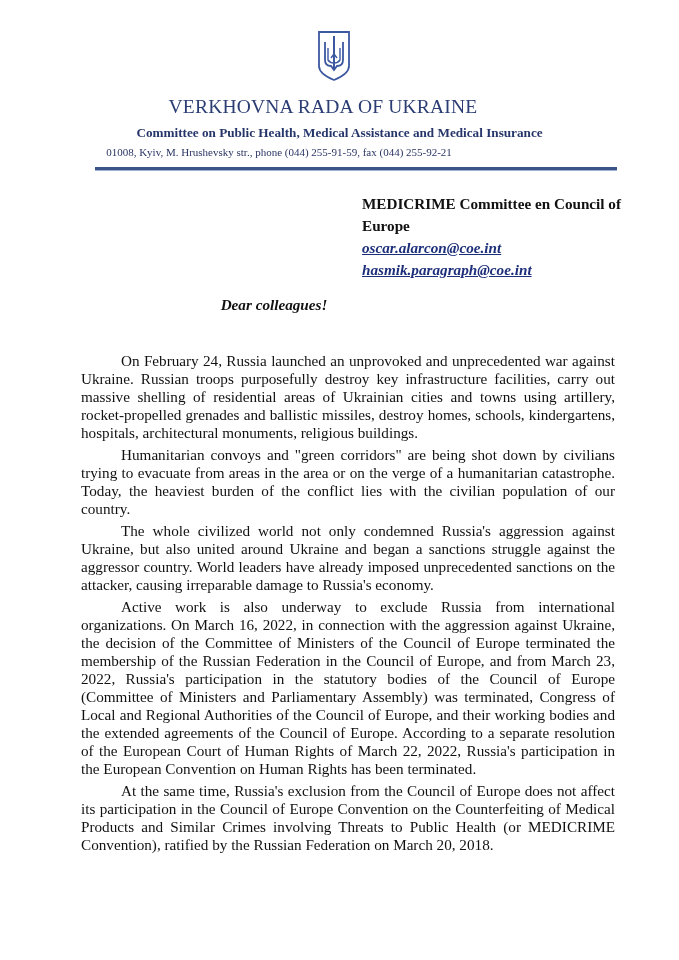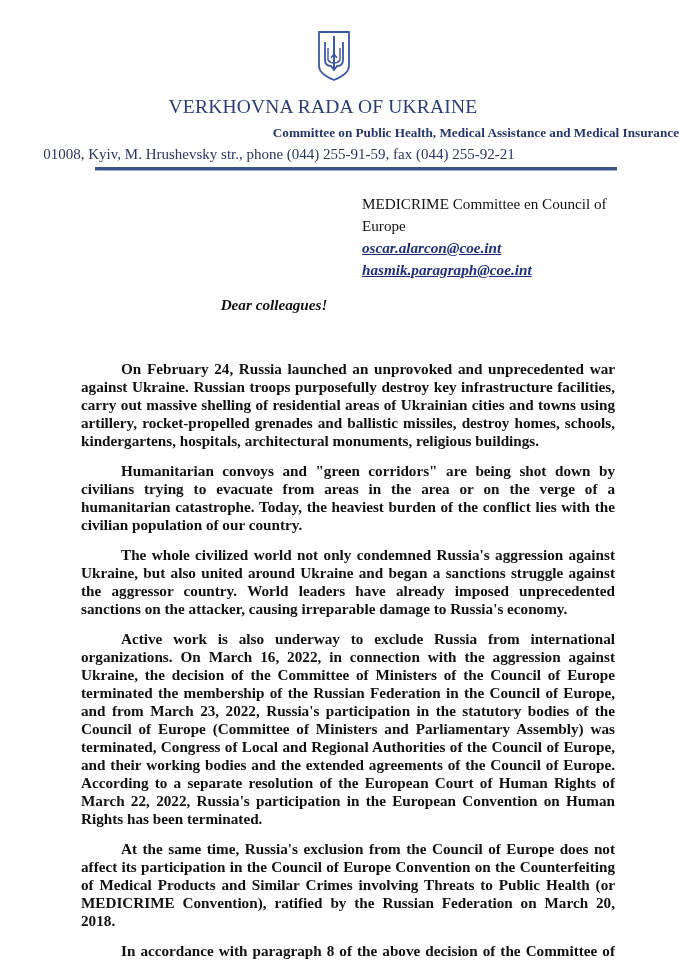--- a/index.html
+++ b/index.html
@@ -30,32 +30,32 @@
       text-align: center;
       font-size: 19.5px;
       letter-spacing: 0.2px;
       color: #2b3d73;
     }
     .committee {
       position: absolute;
       left: 0;
       width: 679px;
       top: 125px;
-      text-align: right;
+      text-align: center;
       font-size: 13.2px;
       font-weight: bold;
       color: #26366a;
     }
     .address {
       position: absolute;
       left: 0;
       width: 558px;
       top: 146px;
       text-align: center;
-      font-size: 15px;
+      font-size: 11px;
       color: #2a3563;
     }
     .header-rule {
       position: absolute;
       left: 95px;
       top: 167px;
       width: 522px;
       height: 3px;
       background: #3a5488;
       box-shadow: 0 1px 0 #9fb3d8;
@@ -68,21 +68,21 @@
       line-height: 22px;
     }
     .meta-right {
       position: absolute;
       left: 362px;
       top: 193px;
       font-size: 15.2px;
       line-height: 22px;
     }
     .recipient {
-      font-weight: normal;
+      font-weight: bold;
       width: 290px;
     }
     .email {
       display: block;
       font-style: italic;
       font-weight: bold;
       color: #1d2f7a;
       text-decoration: underline;
     }
     .salutation {
@@ -98,23 +98,22 @@
     .body-text {
       position: absolute;
       left: 81px;
       top: 348px;
       width: 534px;
       font-size: 15.2px;
       line-height: 18px;
       text-align: justify;
     }
     .body-text p {
-      margin: 12px 0 3px 0;
+      margin: 4px 0 3px 0;
       text-indent: 40px;
-      font-weight: bold;
     }
   </style>
 </head>
 <body>
 
 <div class="emblem">
   <svg width="34" height="52" viewBox="0 0 34 52" xmlns="http://www.w3.org/2000/svg">
     <path d="M2 2 H32 V36 Q32 44 17 50 Q2 44 2 36 Z" fill="none" stroke="#3c58a0" stroke-width="1.8"></path>
     <path d="M17 6 V40" stroke="#3c58a0" stroke-width="2" fill="none"></path>
     <path d="M8 12 V30 Q8 36 14 36 L17 40 L20 36 Q26 36 26 30 V12" stroke="#3c58a0" stroke-width="1.8" fill="none"></path>
@@ -138,14 +137,13 @@
 </div>
 
 <div class="salutation">Dear colleagues!</div>
 
 <div class="body-text">
   <p>On February 24, Russia launched an unprovoked and unprecedented war against Ukraine. Russian troops purposefully destroy key infrastructure facilities, carry out massive shelling of residential areas of Ukrainian cities and towns using artillery, rocket-propelled grenades and ballistic missiles, destroy homes, schools, kindergartens, hospitals, architectural monuments, religious buildings.</p>
   <p>Humanitarian convoys and "green corridors" are being shot down by civilians trying to evacuate from areas in the area or on the verge of a humanitarian catastrophe. Today, the heaviest burden of the conflict lies with the civilian population of our country.</p>
   <p>The whole civilized world not only condemned Russia's aggression against Ukraine, but also united around Ukraine and began a sanctions struggle against the aggressor country. World leaders have already imposed unprecedented sanctions on the attacker, causing irreparable damage to Russia's economy.</p>
   <p>Active work is also underway to exclude Russia from international organizations. On March 16, 2022, in connection with the aggression against Ukraine, the decision of the Committee of Ministers of the Council of Europe terminated the membership of the Russian Federation in the Council of Europe, and from March 23, 2022, Russia's participation in the statutory bodies of the Council of Europe (Committee of Ministers and Parliamentary Assembly) was terminated, Congress of Local and Regional Authorities of the Council of Europe, and their working bodies and the extended agreements of the Council of Europe. According to a separate resolution of the European Court of Human Rights of March 22, 2022, Russia's participation in the European Convention on Human Rights has been terminated.</p>
   <p>At the same time, Russia's exclusion from the Council of Europe does not affect its participation in the Council of Europe Convention on the Counterfeiting of Medical Products and Similar Crimes involving Threats to Public Health (or MEDICRIME Convention), ratified by the Russian Federation on March 20, 2018.</p>
-  <p>In accordance with paragraph 8 of the above decision of the Committee of Ministers of the Council of Europe of 23.03.2022, the procedure for the participation of</p>
 </div>
 
 </body></html>

